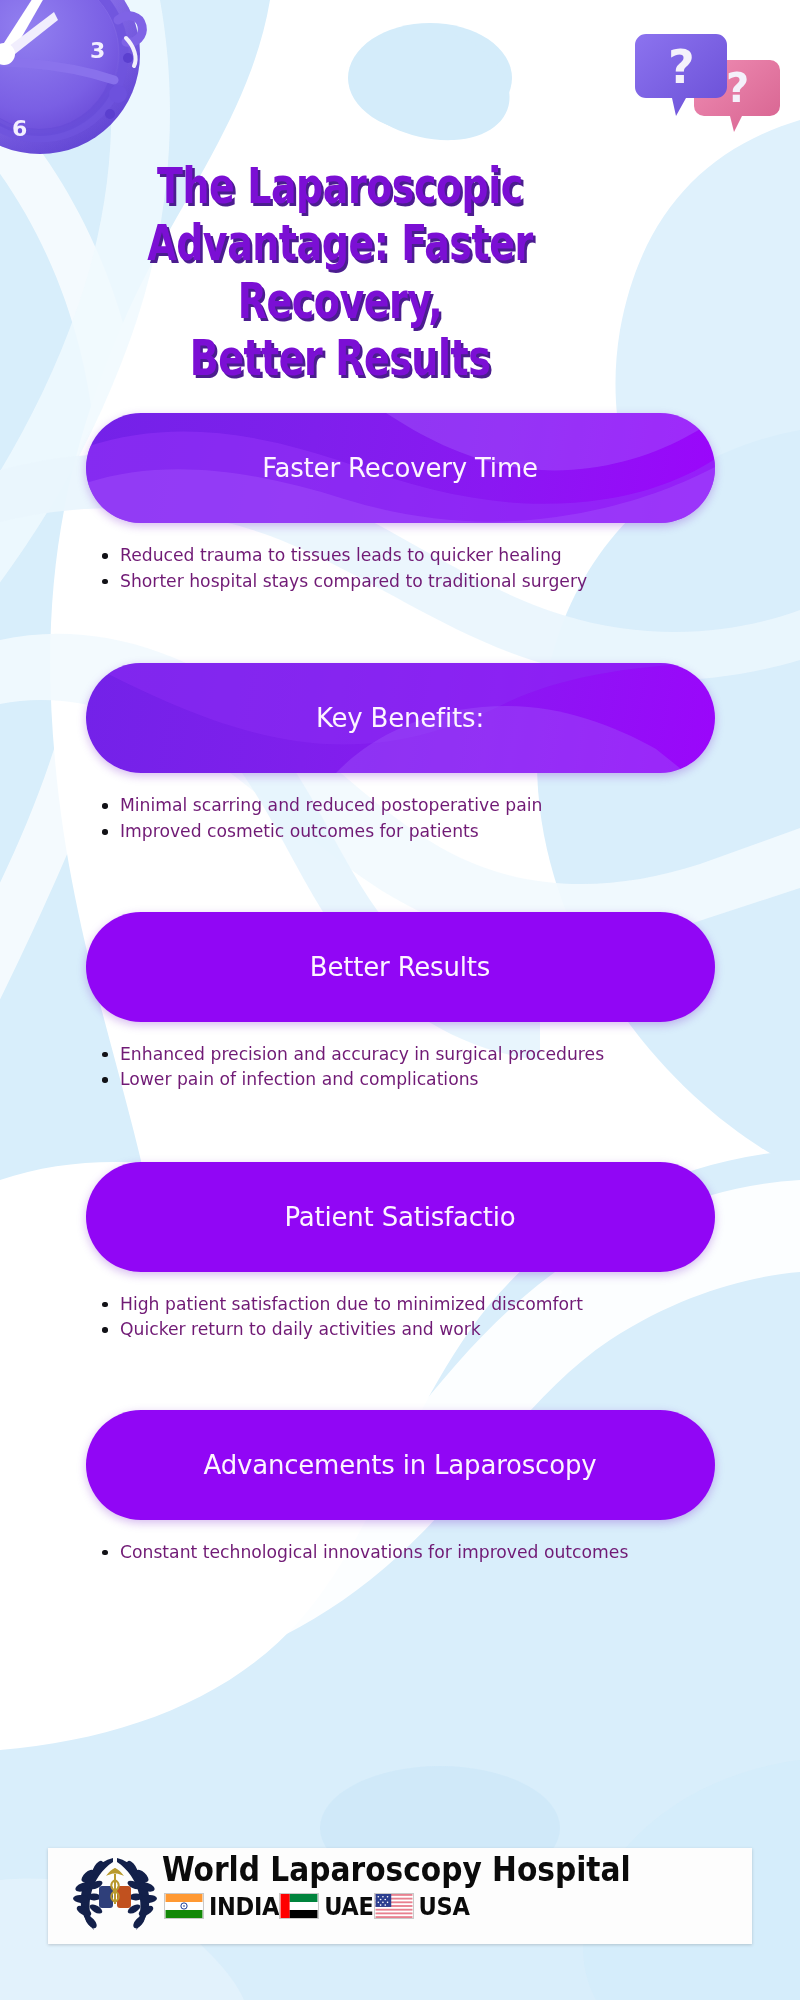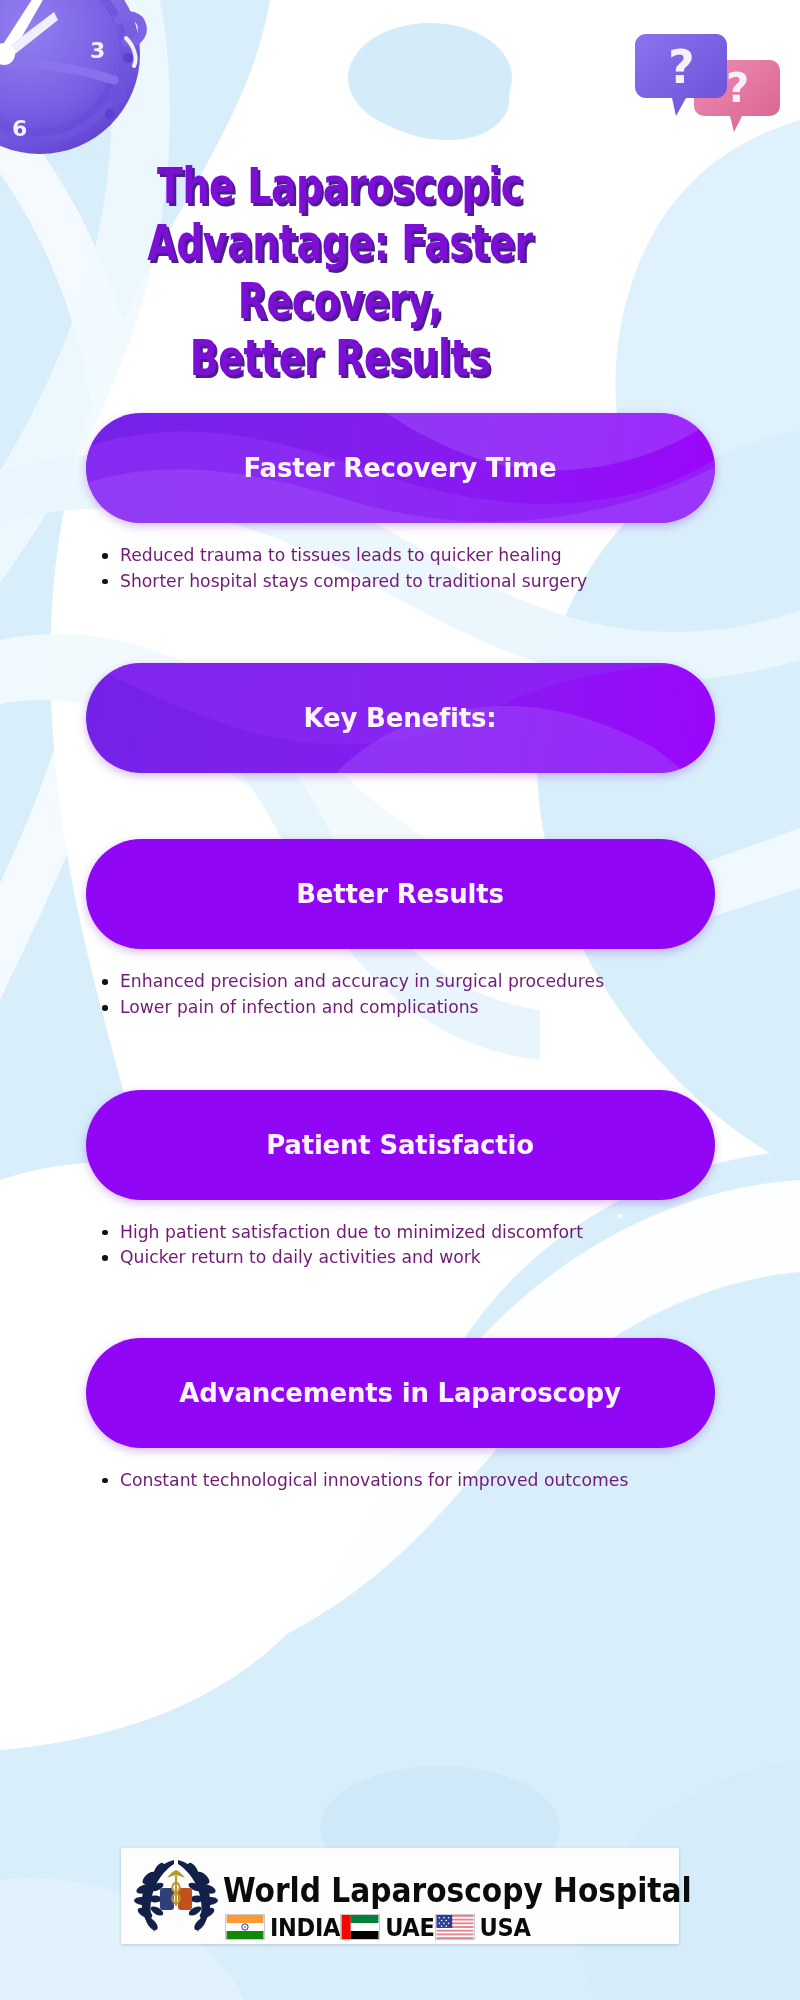--- a/index.html
+++ b/index.html
@@ -110,21 +110,21 @@
     position: absolute;
     inset: 0;
     pointer-events: none;
   }
 
   .pill-label {
     position: relative;
     z-index: 3;
     color: #fdf4ff;
     font-family: "DejaVu Sans", "Liberation Sans", sans-serif;
-    font-weight: bold;
+    font-weight: normal;
     font-size: 26px;
     letter-spacing: -0.2px;
     text-align: center;
     white-space: nowrap;
   }
 
   .bullets {
     list-style: none;
     margin: 21px auto 0 auto;
     width: 640px;
@@ -161,26 +161,26 @@
     position: absolute;
     left: 0;
     bottom: 56px;
     width: 800px;
     display: flex;
     justify-content: center;
     z-index: 7;
   }
 
   .logo-card {
-    width: 558px;
+    width: 704px;
     height: 96px;
     background: #fdfdfd;
     display: flex;
-    align-items: flex-end;
-    padding: 4px 10px 4px 12px;
+    align-items: flex-start;
+    padding: 4px 10px 4px 24px;
     box-shadow: 0 1px 3px rgba(0,0,0,0.18);
   }
 
   .logo-emblem {
     width: 86px;
     height: 86px;
     flex: 0 0 86px;
   }
 
   .logo-right {
@@ -413,20 +413,24 @@
 
       <div class="section">
         <div class="pill gradient">
           <svg class="wave-a" viewBox="0 0 629 110" preserveAspectRatio="none" xmlns="http://www.w3.org/2000/svg">
             <path d="M0,0 C60,30 130,66 210,78 C290,90 360,70 420,40 C470,16 540,2 629,0
                      L629,0 Z" fill="#8b2bf3" opacity="0.5"></path>
             <path d="M250,110 C280,78 330,50 396,44 C462,38 520,58 570,86 L600,110 Z" fill="#a055fb" opacity="0.4"></path>
           </svg>
           <span class="pill-label">Key Benefits:</span>
         </div>
+        <ul class="bullets">
+          <li>Minimal scarring and reduced postoperative pain</li>
+          <li>Improved cosmetic outcomes for patients</li>
+        </ul>
       </div>
 
       <div class="gap-m"></div>
 
       <div class="section">
         <div class="pill flat">
           <span class="pill-label">Better Results</span>
         </div>
         <ul class="bullets">
           <li>Enhanced precision and accuracy in surgical procedures</li>

